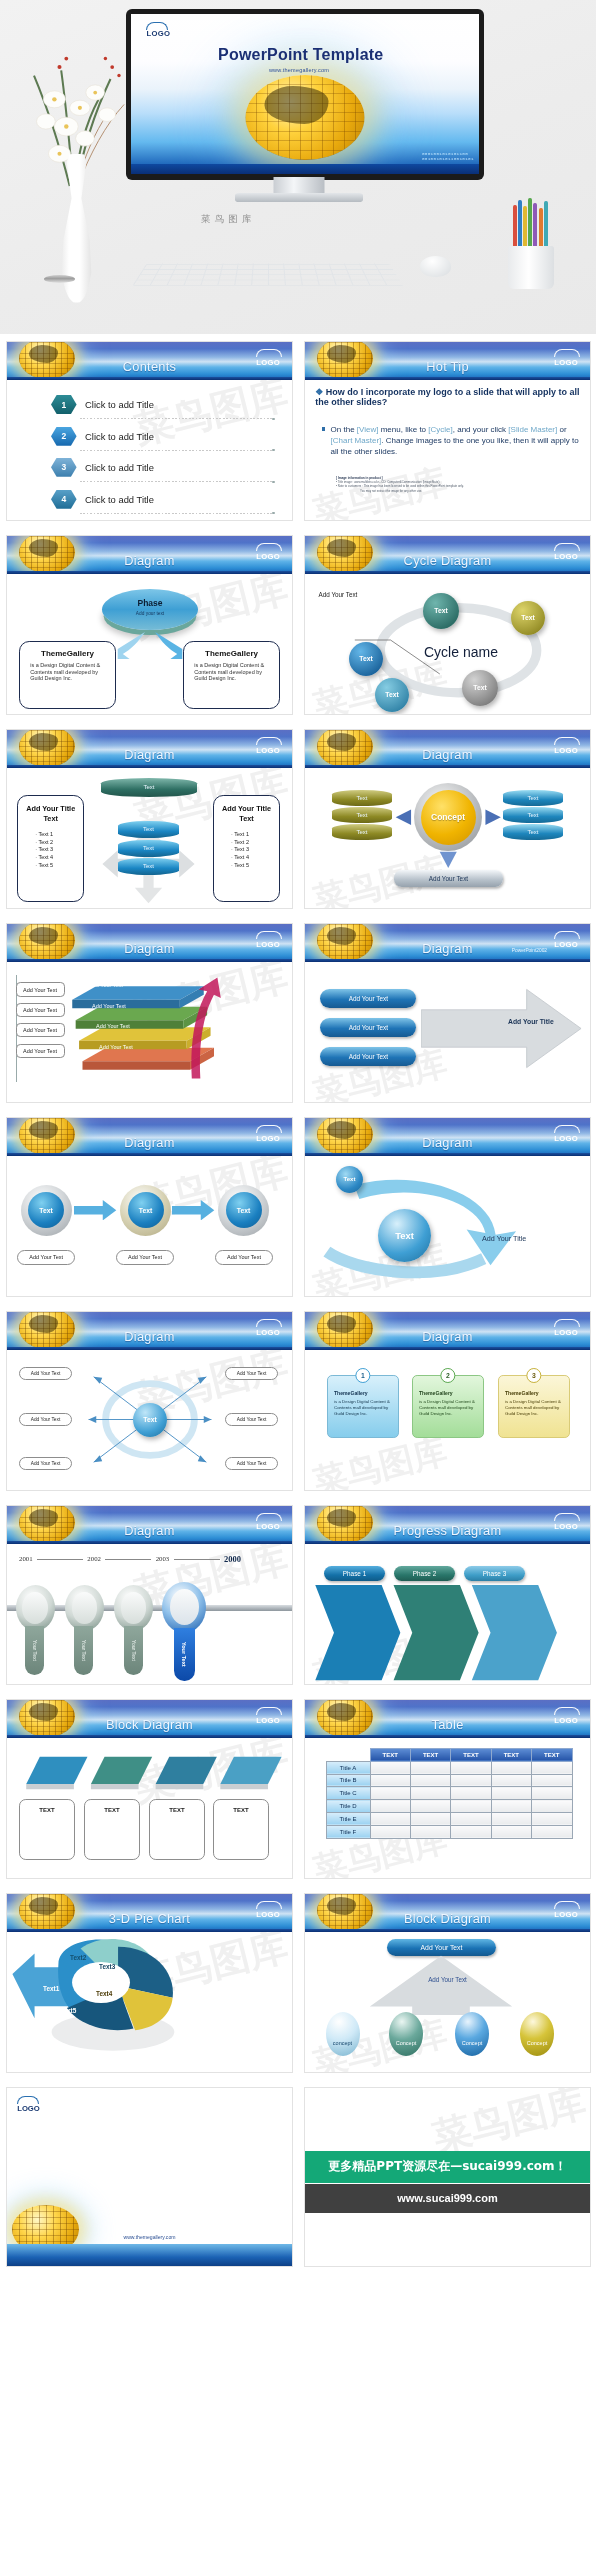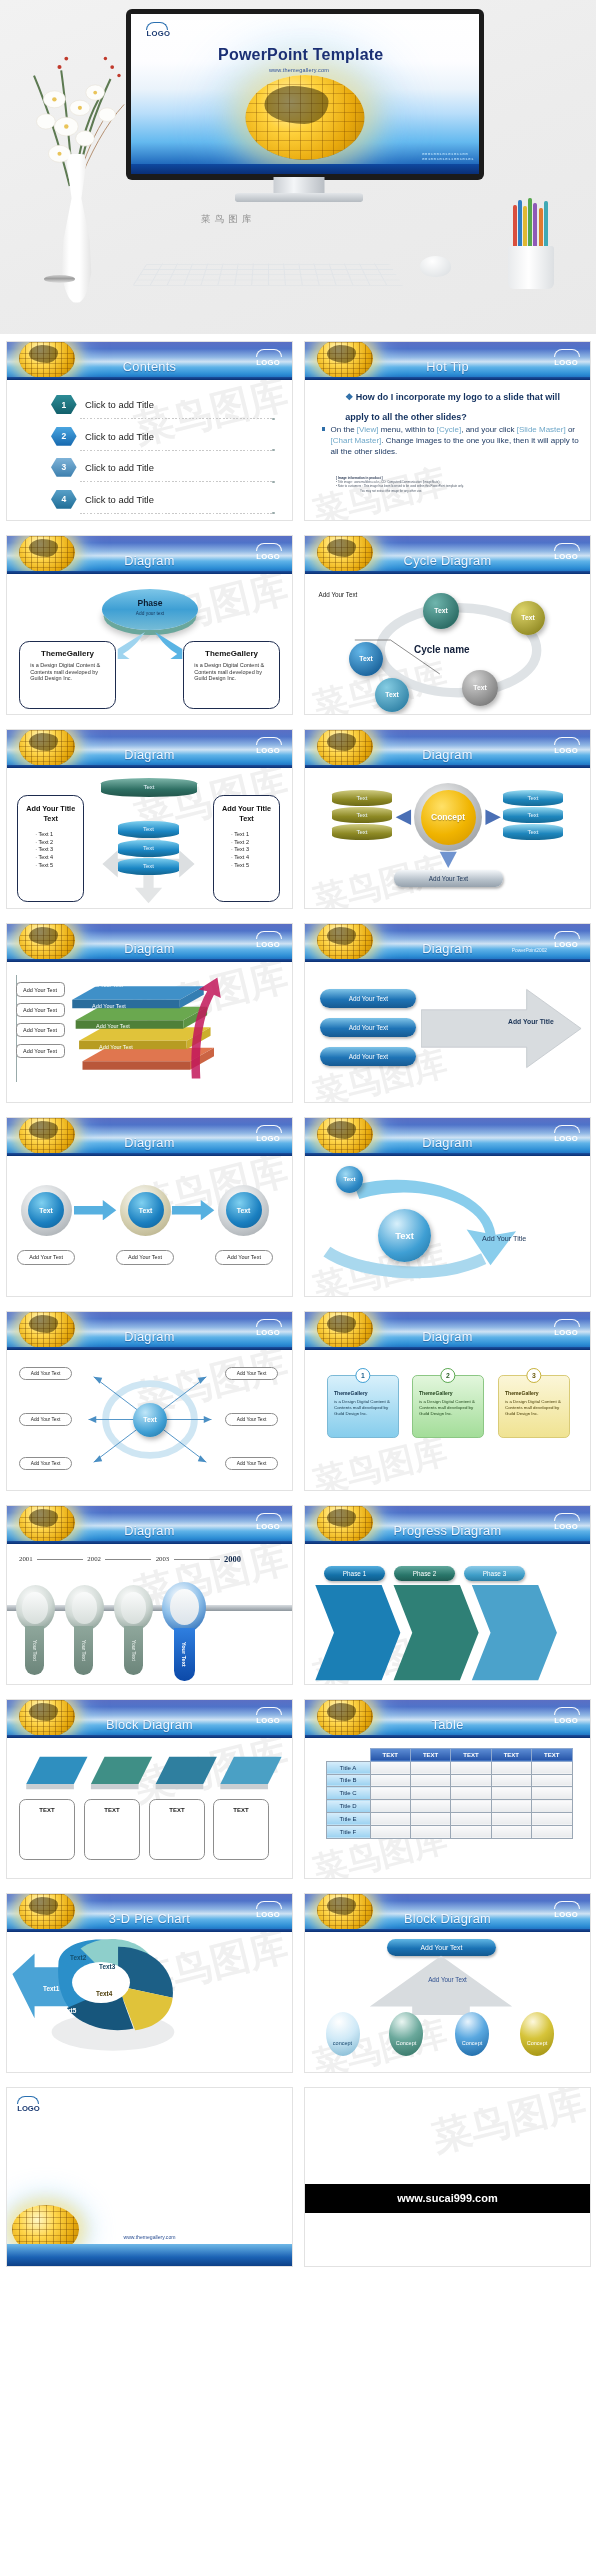--- a/index.html
+++ b/index.html
@@ -99,21 +99,21 @@
   .ct-row { position:absolute; left:44px; display:flex; align-items:center; gap:8.5px; }
   .hexn { width:25.6px; height:19px; position:relative; color:#fff; font-size:8.5px; font-weight:700;
      display:flex; align-items:center; justify-content:center;
      clip-path:polygon(22% 0,78% 0,100% 50%,78% 100%,22% 100%,0 50%); }
   .ct-txt { font-size:9.4px; color:#222; }
   .ct-line { position:absolute; height:0.9px; background:repeating-linear-gradient(90deg,#c9c9c9 0 1.7px,transparent 1.7px 3.4px); }
   .ct-dot { position:absolute; width:2.6px; height:2.6px; border-radius:50%; background:#9aa; }
 
   
   .ht-q { position:absolute; left:10.2px; right:8.5px; top:6.8px; font-size:9px; font-weight:700;
-     color:#13315f; line-height:20px;margin-left:30px; }
+     color:#13315f; line-height:10px; }
   .ht-d { color:#2e6ea8; margin-right:2.6px; }
   .ht-b { position:absolute; left:25.6px; right:10.2px; top:44px; font-size:8px;
      color:#18355f; line-height:11px; }
   .ht-b .sq { position:absolute; left:-8.5px; top:3.4px; width:3.4px; height:3.4px; background:#2e6ea8; }
   .acc { color:#6fa8c9; }
   .ht-note { position:absolute; left:31px; right:10.2px; top:96px; font-size:2.9px; color:#56606e;
      line-height:4.3px; }
   .ht-note b { font-size:3.1px; color:#2b3a55; }
 
   
@@ -156,21 +156,21 @@
   .fs-globe::before{content:"";position:absolute;inset:0;border-radius:50%;
      background:repeating-linear-gradient(90deg,rgba(110,65,0,.4) 0 0.9px,transparent 0.9px 6.8px),
                 repeating-linear-gradient(0deg,rgba(110,65,0,.32) 0 0.9px,transparent 0.9px 6px);}
   .fs-band { position:absolute; left:0; right:0; bottom:0; height:22px;
      background:linear-gradient(180deg,#6fb9e8,#1b62b4 60%,#0d3f86); }
   .fs-sub { position:absolute; left:0; right:0; bottom:25.6px; text-align:center; font-size:5.1px;
      color:#2b4f93; }
   .green1 { position:absolute; left:0; right:0; top:63px; height:32px; background:#14a877;
      display:flex; align-items:center; justify-content:center; color:#fff;
      font-size:12px; font-weight:700; font-family:"DejaVu Sans", sans-serif; }
-  .green2 { position:absolute; left:0; right:0; top:96px; height:29px; background:#000000;
+  .green2 { position:absolute; left:0; right:0; top:96px; height:29px; background:#404040;
      display:flex; align-items:center; justify-content:center; color:#fff;
      font-size:11px; font-weight:700; }
 </style>
 </head>
 <body>
 
 <div class="hero">
   <div class="hero-vase-wrap">
     <svg class="flower-stems" viewBox="0 0 140 190">
       <g stroke="#5d7a52" stroke-width="2.4" fill="none">
@@ -299,21 +299,21 @@
           <span class="arc"></span>
           <span>LOGO</span></div>
       </div>
       <div class="sl-body">
         <div class="wm b">菜鸟图库</div>
         <div class="ht-q">
           <span class="ht-d">❖</span><span>How do I incorporate my logo to a slide that will apply to all the other slides?</span>
         </div>
         <div class="ht-b">
           <span class="sq"></span>
-          <span>On the </span><span class="acc">[View]</span><span> menu, within to </span><span class="acc">[Cycle]</span><span>, and your click </span><span class="acc">[Slide Master]</span><span> or </span><span class="acc">[Chart Master]</span><span>. Change images to the one you like, then it will apply to all the other slides.</span>
+          <span>On the </span><span class="acc">[View]</span><span> menu, like to </span><span class="acc">[Cycle]</span><span>, and your click </span><span class="acc">[Slide Master]</span><span> or </span><span class="acc">[Chart Master]</span><span>. Change images to the one you like, then it will apply to all the other slides.</span>
         </div>
         <div class="ht-note">
           <b>[ Image information in product ]</b><br>
           • <span>Title image : www.multibits.co.kr - CD: Computer&amp;Communication (ImageState)</span><br>
           • <span>Note to customers : This image has been licensed to be used within this PowerPoint template only.</span><br>
           <span style="margin-left:24px">You may not extract the image for any other use.</span>
         </div>
       </div>
     </div>
   </div>
@@ -361,21 +361,21 @@
           <span>LOGO</span></div>
       </div>
       <div class="sl-body">
         <div class="wm b">菜鸟图库</div>
         <svg style="position:absolute;left:34px;top:15.3px;width:222px;height:119px" viewBox="0 0 260 140">
           <ellipse cx="140" cy="72" rx="92" ry="50" fill="none" stroke="#dfe3e6" stroke-width="11"></ellipse>
           <path d="M18 60 L60 60" stroke="#555" stroke-width=".8"></path>
           <path d="M60 60 L118 100" stroke="#555" stroke-width=".8"></path>
         </svg>
         <div class="lbl" style="left:13.6px;top:17px;font-size:6.3px;color:#222">Add Your Text</div>
-        <div style="position:absolute;left:109px;top:70px;font-size:10px;font-weight:700;color:#121f3a">Cycle name</div>
+        <div style="position:absolute;left:119px;top:70px;font-size:14px;font-weight:400;color:#121f3a">Cycle name</div>
         <div class="circ" style="left:118px;top:19px;width:36px;height:36px;background:radial-gradient(circle at 34% 28%,#6fb5ad,#17564f)">Text</div>
         <div class="circ" style="left:206px;top:27px;width:34px;height:34px;background:radial-gradient(circle at 34% 28%,#ddd46a,#7e7712)">Text</div>
         <div class="circ" style="left:157px;top:96px;width:36px;height:36px;background:radial-gradient(circle at 34% 28%,#d3d3d3,#666)">Text</div>
         <div class="circ" style="left:70px;top:104px;width:34px;height:34px;background:radial-gradient(circle at 34% 28%,#86cde3,#1a6f97)">Text</div>
         <div class="circ" style="left:44px;top:68px;width:34px;height:34px;background:radial-gradient(circle at 34% 28%,#63b6e8,#064c86)">Text</div>
       </div>
     </div>
   </div>
 
   <div class="cell">
@@ -937,19 +937,20 @@
         <div class="fs-sub">www.themegallery.com</div>
         <div class="fs-band"></div>
       </div>
     </div>
   </div>
 
   <div class="cell">
     <div class="slide">
       <div style="position:relative;width:100%;height:100%;background:#fff;overflow:hidden">
         <div class="wm a">菜鸟图库</div>
+        <div class="green1">更多精品PPT资源尽在—sucai999.com！</div>
         <div class="green2">www.sucai999.com</div>
       </div>
     </div>
   </div>
 
 </div>
 
 
 </body></html>

